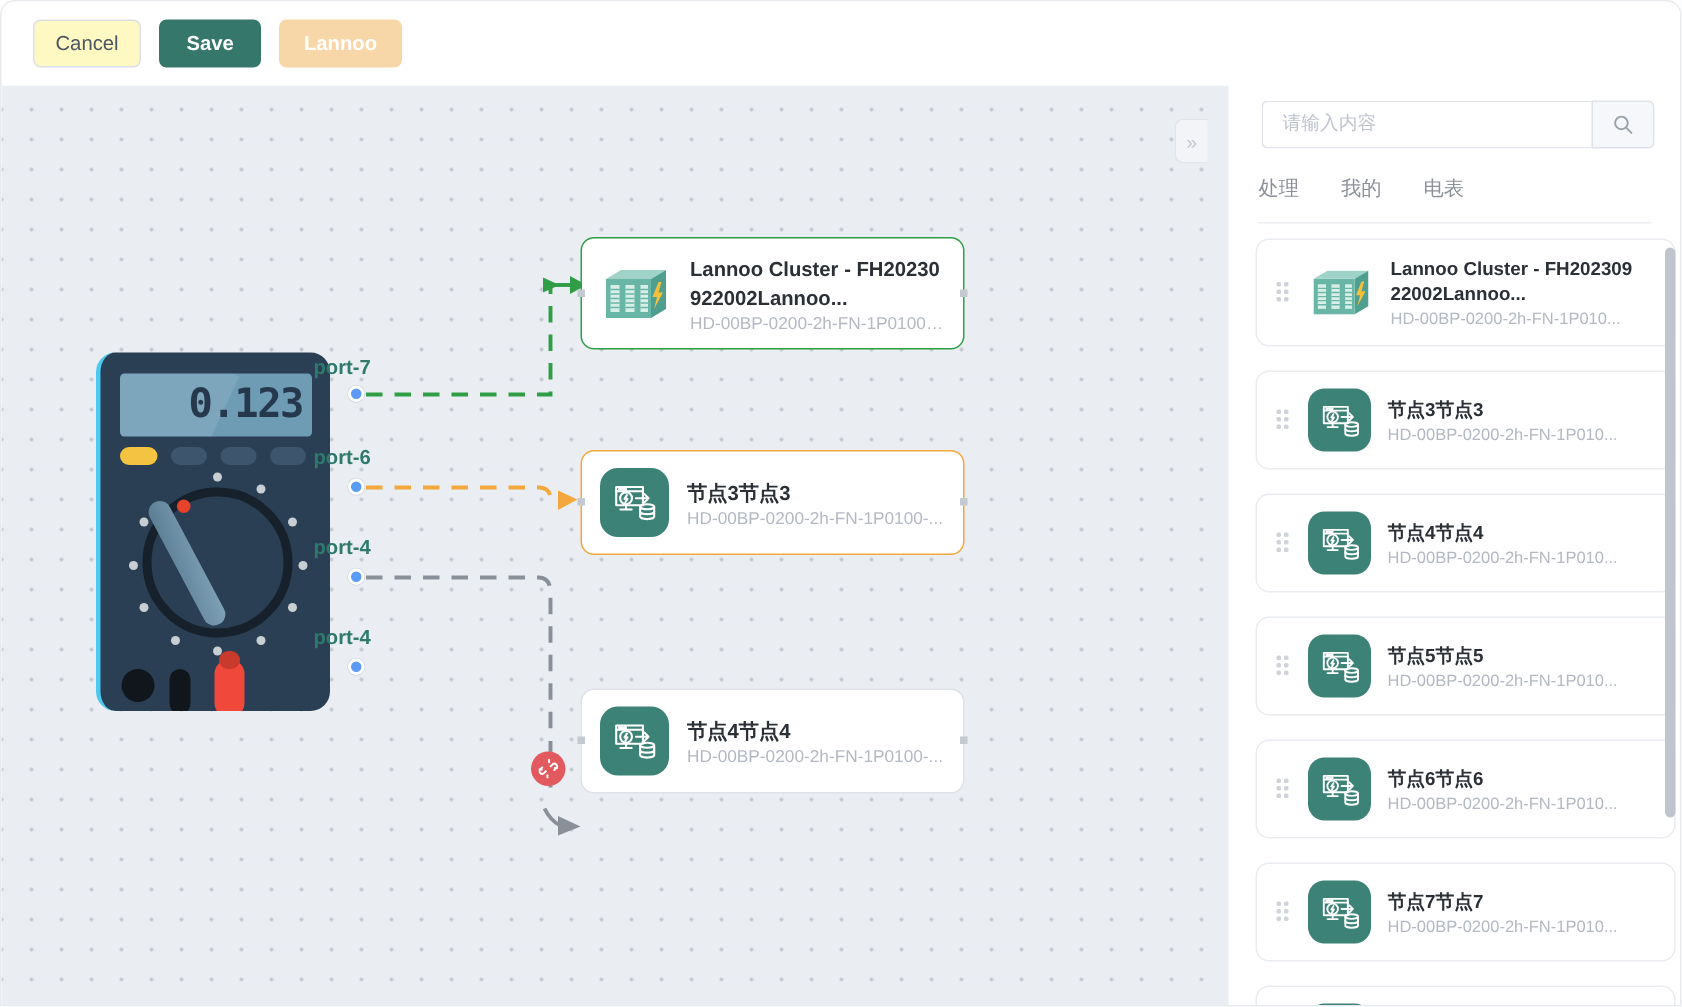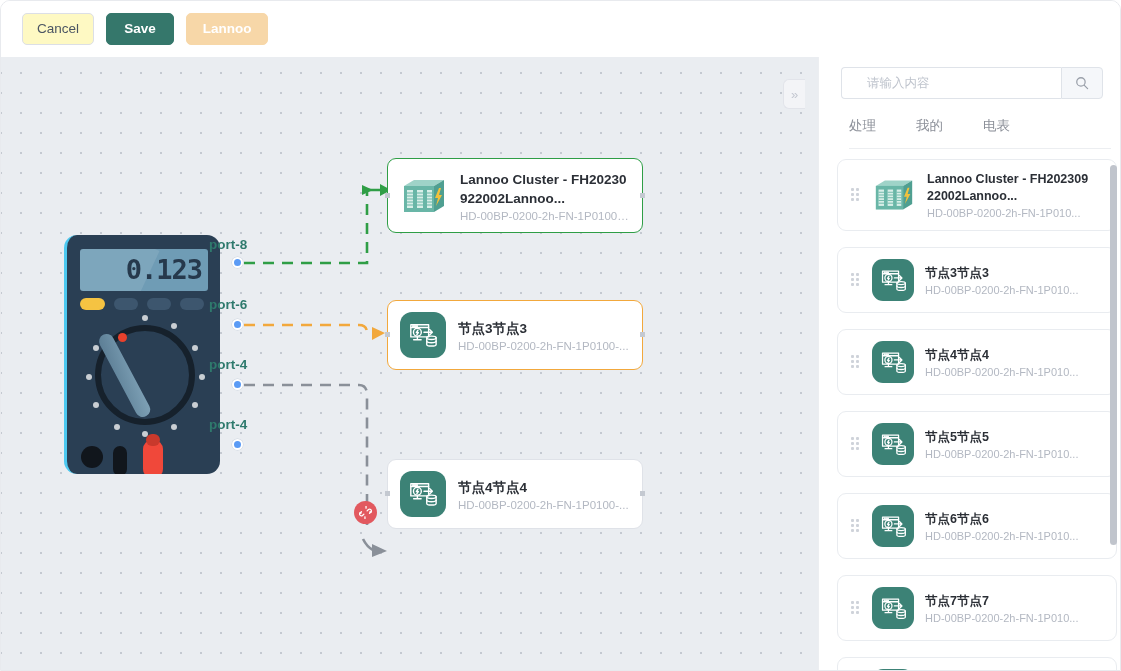--- a/index.html
+++ b/index.html
@@ -243,37 +243,37 @@
     width: 262px; height: 32px;
     display: flex;
   }
   #search-input {
     flex: 1; height: 32px;
     border: 1px solid #dfe3e9;
     border-right: none;
     border-top-left-radius: 4px; border-bottom-left-radius: 4px;
     font-size: 12.5px;
     color: #303133;
-    padding: 0 25px;
+    padding: 0 13px;
     outline: none;
-    font-family: Liberation Serif, serif;
+    font-family: Liberation Mono, monospace;
   }
   #search-input::placeholder { color: #bfc4cd; }
   #search-btn {
     width: 42px; height: 32px;
     background: #f5f7fa;
     border: 1px solid #dfe3e9;
     border-top-right-radius: 4px; border-bottom-right-radius: 4px;
     display: flex; align-items: center; justify-content: center;
     cursor: pointer;
   }
   #tabs {
-    position: absolute; left: 30px; top: 58px;
+    position: absolute; left: 20px; top: 58px;
     width: 262px; height: 34px;
-    display: flex; gap: 40px;
+    display: flex; gap: 28px;
     border-bottom: 1px solid #eceef1;
   }
   #tabs .tab {
     font-size: 13.5px; color: #8c9099;
     cursor: pointer; line-height: 22px;
   }
   #list {
     position: absolute; left: 0; top: 94px;
     width: 304px; height: 521px;
     overflow: hidden;
@@ -397,21 +397,21 @@
       <div class="pip" style="left:75px;  top:196px;"></div>
       <div class="pip" style="left:47px;  top:189px;"></div>
       <div class="pip" style="left:26px;  top:167px;"></div>
       <div class="pip" style="left:19px;  top:139px;"></div>
       <div class="pip" style="left:26px;  top:110px;"></div>
       <div class="jack black-round"></div>
       <div class="jack black-probe"></div>
       <div class="jack red-probe"></div>
     </div>
 
-    <div class="port-label" style="left:208px; top:180px;">port-8</div>
+    <div class="port-label" style="left:208px; top:180px;">port-7</div>
     <div class="port-dot" style="left:231px; top:200px;"></div>
 
     <div class="port-label" style="left:208px; top:240px;">port-6</div>
     <div class="port-dot" style="left:231px; top:262px;"></div>
 
     <div class="port-label" style="left:208px; top:300px;">port-4</div>
     <div class="port-dot" style="left:231px; top:322px;"></div>
 
     <div class="port-label" style="left:208px; top:360px;">port-4</div>
     <div class="port-dot" style="left:231px; top:382px;"></div>

